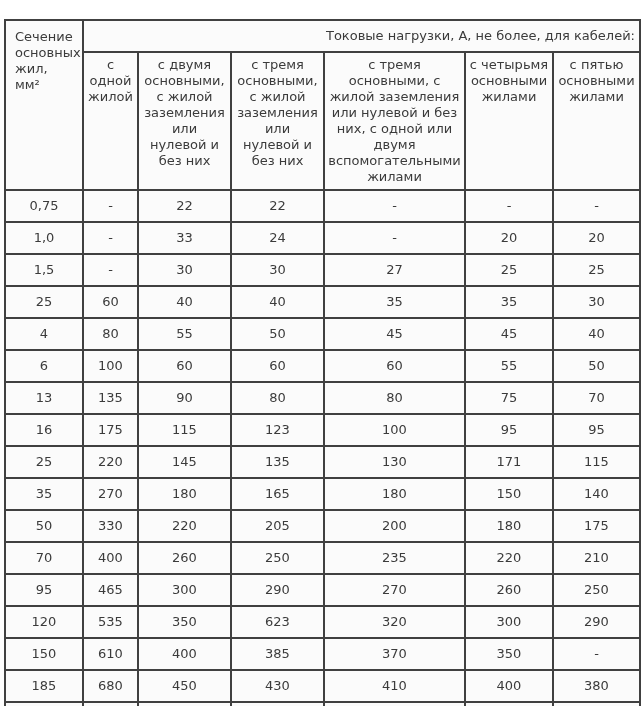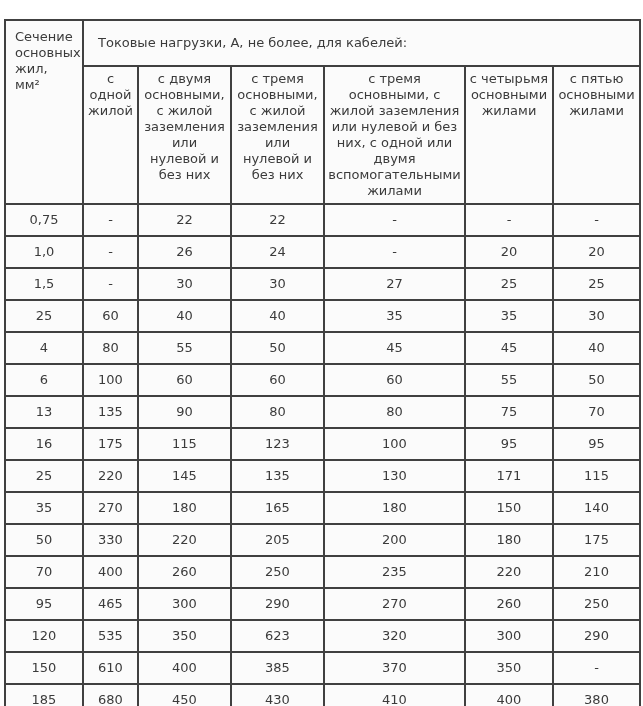--- a/index.html
+++ b/index.html
@@ -31,24 +31,24 @@
     line-height: 16px;
     box-sizing: border-box;
     background: #fbfbfb;
   }
   th.corner-cell {
     text-align: left;
     vertical-align: top;
     padding: 8px 6px 6px 9px;
   }
   th.main-header-cell {
-    text-align: left;
+    text-align: right;
     vertical-align: middle;
     height: 32px;
-    padding: 14px;
+    padding: 4px;
   }
   th.col-header-cell {
     text-align: center;
     vertical-align: top;
     padding: 4px 3px 4px 3px;
     height: 124px;
   }
   td.data-cell {
     text-align: center;
     vertical-align: middle;
@@ -90,21 +90,21 @@
           <td class="data-cell">-</td>
           <td class="data-cell">22</td>
           <td class="data-cell">22</td>
           <td class="data-cell">-</td>
           <td class="data-cell">-</td>
           <td class="data-cell">-</td>
         </tr>
         <tr>
           <td class="data-cell">1,0</td>
           <td class="data-cell">-</td>
-          <td class="data-cell">26</td>
+          <td class="data-cell">33</td>
           <td class="data-cell">24</td>
           <td class="data-cell">-</td>
           <td class="data-cell">20</td>
           <td class="data-cell">20</td>
         </tr>
         <tr>
           <td class="data-cell">1,5</td>
           <td class="data-cell">-</td>
           <td class="data-cell">30</td>
           <td class="data-cell">30</td>

